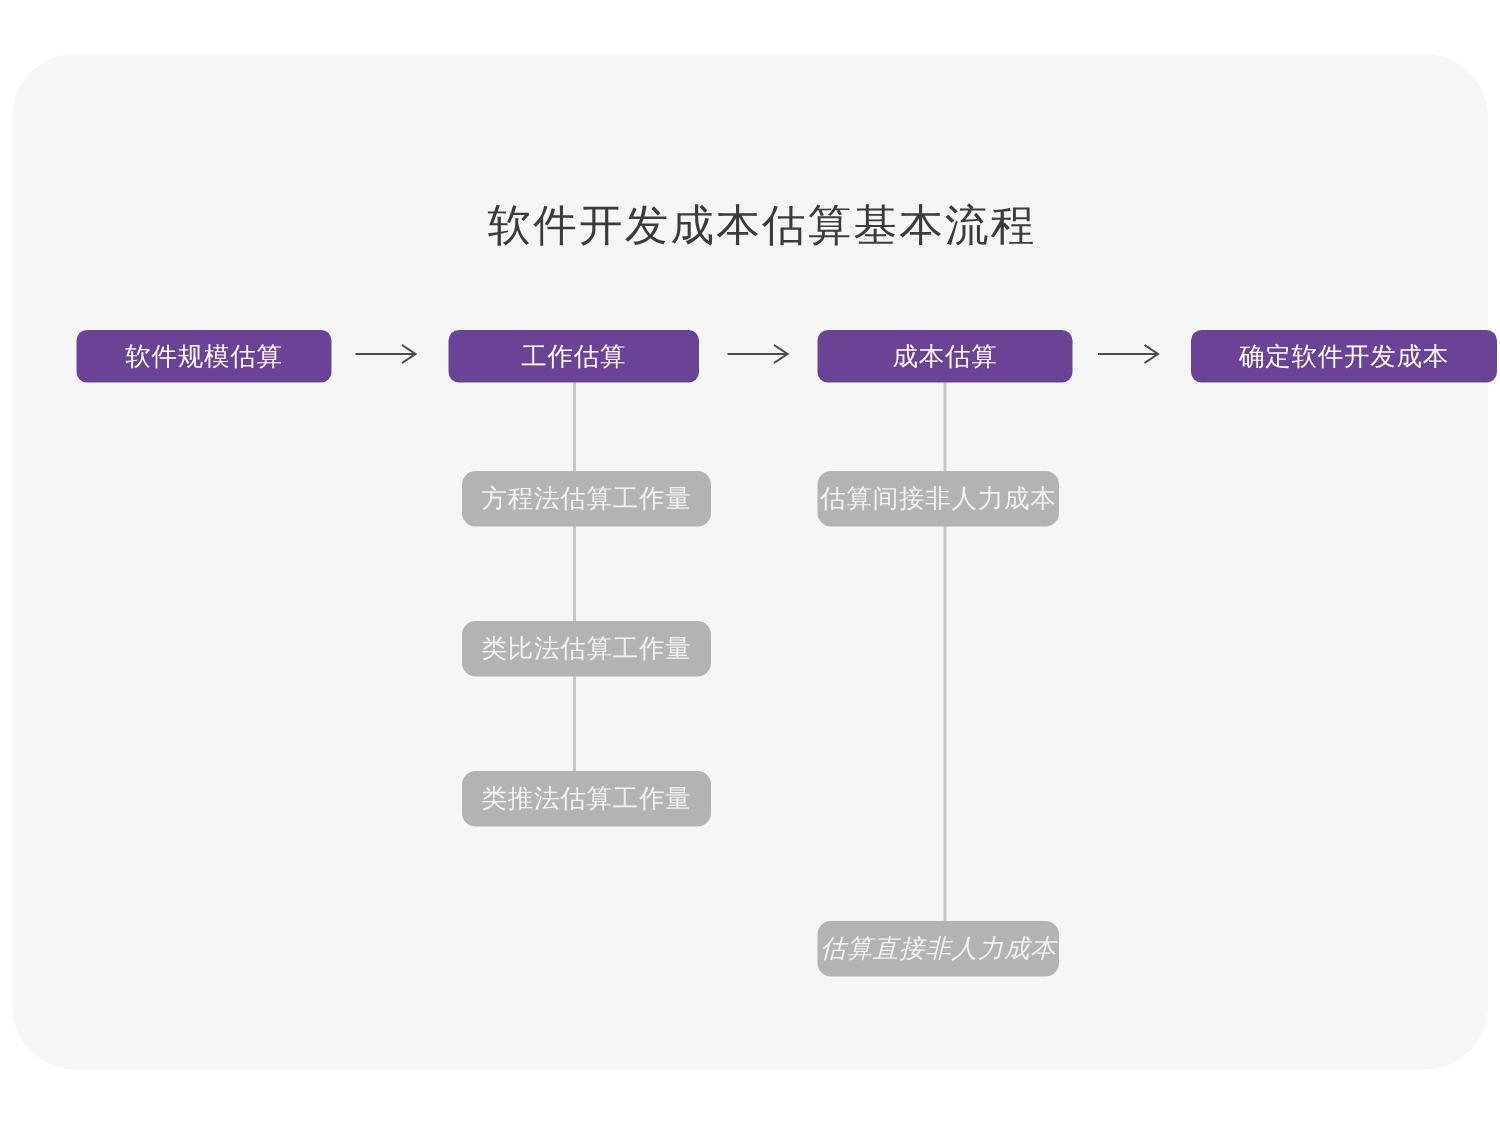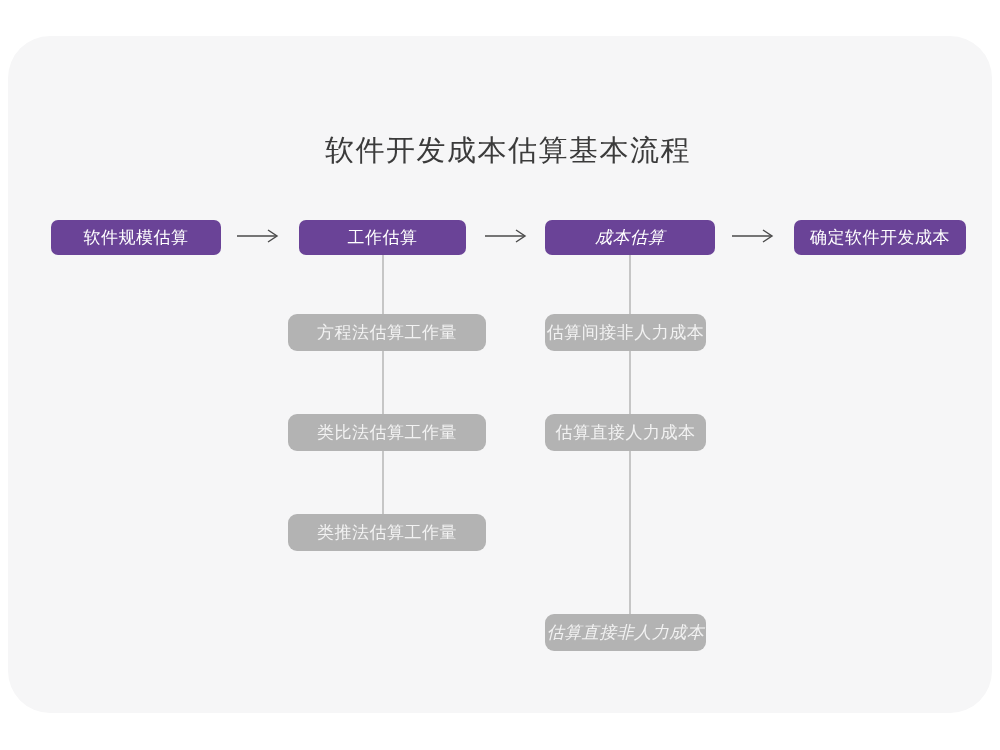--- a/index.html
+++ b/index.html
@@ -54,22 +54,22 @@
     top:184px;
   }
   .node-sub{
     background:var(--gray-node,#B3B3B3);
     color:var(--gray-node-text,#F2F2F2);
     height:37px;
     border-radius:9px;
   }
   .n1{left:43px;  width:170px;}
   .n2{left:291px; width:167px;}
-  .n3{left:537px; width:170px;font-style:italic;}
-  .n4{left:786px; width:172px;}
+  .n3{left:537px; width:170px;}
+  .n4{left:786px; width:204px;}
 
   .arrow{
     position:absolute;
     top:192px;
     width:44px; height:16px;
     z-index:2;
   }
   .a1{left:228px;} .a2{left:476px;} .a3{left:723px;}
   .arrow svg{display:block;width:44px;height:16px;}
   .arrow line,.arrow polyline{
@@ -80,21 +80,21 @@
 
   .vline{
     position:absolute;
     width:2px;
     background:var(--connector-line,#C6C6C6);
     z-index:1;
   }
   .vline-work{left:374px; top:219px; height:278px;}
   .vline-cost{left:621px; top:219px; height:378px;}
 
-  .col-work{left:280px; width:198px;}
+  .col-work{left:300px; width:166px;}
   .col-cost{left:537px; width:161px;}
   .row1{top:278px;} .row2{top:378px;} .row3{top:478px;} .row4{top:578px;font-style:italic;}
 </style>
 </head>
 <body>
 
 <div class="card">
 
   <div class="title">软件开发成本估算基本流程</div>
 
@@ -128,16 +128,15 @@
       </svg>
   </div>
 
   <div class="node node-main n4">确定软件开发成本</div>
 
   <div class="node node-sub col-work row1">方程法估算工作量</div>
   <div class="node node-sub col-work row2">类比法估算工作量</div>
   <div class="node node-sub col-work row3">类推法估算工作量</div>
 
   <div class="node node-sub col-cost row1">估算间接非人力成本</div>
-  <div class="node node-sub col-cost row2">估算直接人力成本</div>
   <div class="node node-sub col-cost row4">估算直接非人力成本</div>
 
 </div>
 
 </body></html>

